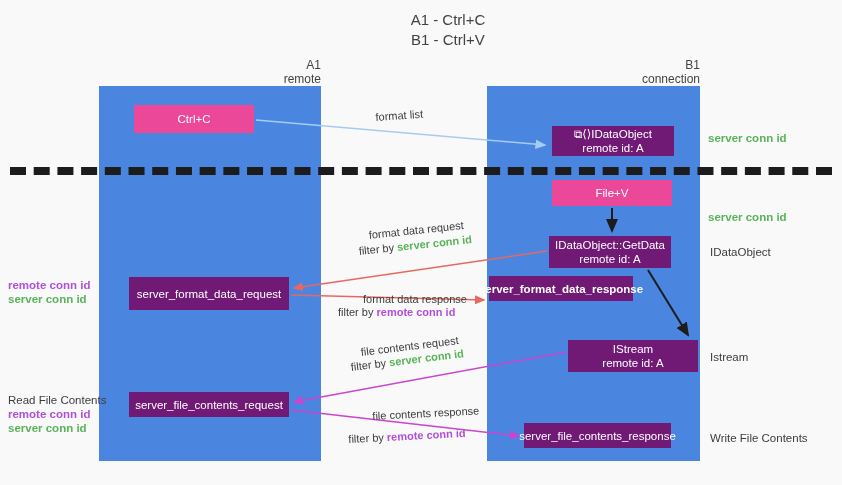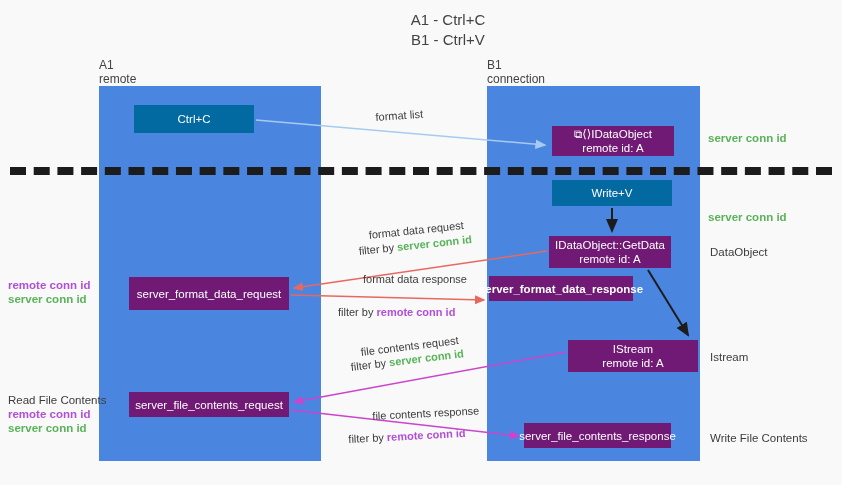--- a/index.html
+++ b/index.html
@@ -18,39 +18,39 @@
     position:absolute;left:0;top:10px;width:842px;
     text-align:center;font-size:15px;line-height:20px;color:#434343;padding-left:27px;
   }
 
   
   .lane{position:absolute;background:#4a86e0;}
   .lane-a{left:99px;top:86px;width:222px;height:375px;}
   .lane-b{left:487px;top:86px;width:213px;height:375px;}
 
   .lane-head{
-    position:absolute;text-align:left;font-size:12px;
+    position:absolute;text-align:right;font-size:12px;
     line-height:14px;color:#434343;
   }
   .lane-head-a{left:99px;top:58px;width:222px;}
   .lane-head-b{left:487px;top:58px;width:213px;}
 
   
   .divider{
     position:absolute;left:10px;top:167px;width:822px;height:0;
     border-top:8px dashed #1c1c1c;
   }
 
   
   .box{
     position:absolute;display:flex;align-items:center;justify-content:center;
     text-align:center;color:#ffffff;font-size:11.5px;line-height:14px;
     box-sizing:border-box;padding:2px 4px;
   }
-  .green{background:#0369a1;}
+  .green{background:#ec4899;}
   .orange{background:#701a75;}
 
   .b-ctrlc{left:134px;top:105px;width:120px;height:28px;}
   .b-idataobject{left:552px;top:126px;width:122px;height:30px;}
   .b-ctrlv{left:552px;top:180px;width:120px;height:26px;}
   .b-getdata{left:549px;top:236px;width:122px;height:32px;}
   .b-fmt-req{left:129px;top:277px;width:160px;height:33px;}
   .b-fmt-res{left:489px;top:276px;width:144px;height:25px;font-weight:bold;}
   .b-istream{left:568px;top:340px;width:130px;height:32px;}
   .b-file-req{left:129px;top:392px;width:160px;height:25px;}
@@ -77,21 +77,21 @@
     position:absolute;font-size:11px;line-height:14px;color:#3c3c3c;
     white-space:nowrap;transform-origin:left top;
   }
   .el-server{color:#59b359;font-weight:bold;}
   .el-remote{color:#b14fd8;font-weight:bold;}
 
   .l-formatlist{left:375px;top:110px;transform:rotate(-4deg);}
 
   .l-fmtreq1{left:368px;top:228px;transform:rotate(-6deg);}
   .l-fmtreq2{left:358px;top:244px;transform:rotate(-6deg);}
-  .l-fmtres1{left:363px;top:272px;transform:rotate(0deg);}
+  .l-fmtres1{left:363px;top:292px;transform:rotate(0deg);}
   .l-fmtres2{left:338px;top:305px;transform:rotate(0deg);}
 
   .l-filereq1{left:360px;top:345px;transform:rotate(-7deg);}
   .l-filereq2{left:350px;top:360px;transform:rotate(-7deg);}
   .l-fileres1{left:372px;top:409px;transform:rotate(-3deg);}
   .l-fileres2{left:348px;top:432px;transform:rotate(-3deg);}
 
   svg.arrows{position:absolute;left:0;top:0;width:842px;height:485px;pointer-events:none;}
 </style>
 </head>
@@ -151,21 +151,21 @@
 
   <div class="box green b-ctrlc">Ctrl+C</div>
 
   <div class="box orange b-idataobject">
     <div>
       <div>⧉⟨⟩IDataObject</div>
       <div>remote id: A</div>
     </div>
   </div>
 
-  <div class="box green b-ctrlv">Write+V</div>
+  <div class="box green b-ctrlv">File+V</div>
 
   <div class="box orange b-getdata">
     <div>
       <div>IDataObject::GetData</div>
       <div>remote id: A</div>
     </div>
   </div>
 
   <div class="box orange b-fmt-req">server_format_data_request</div>
   <div class="box orange b-fmt-res">server_format_data_response</div>
@@ -180,21 +180,21 @@
   <div class="box orange b-file-req">server_file_contents_request</div>
   <div class="box orange b-file-res">server_file_contents_response</div>
 
   <div class="side s-conn1">
     <span class="server">server conn id</span>
   </div>
   <div class="side s-conn2">
     <span class="server">server conn id</span>
   </div>
 
-  <div class="plain r-dataobject">DataObject</div>
+  <div class="plain r-dataobject">IDataObject</div>
   <div class="plain r-istream">Istream</div>
   <div class="plain r-writefc">Write File Contents</div>
 
   <div class="side s-left1">
     <div class="remote">remote conn id</div>
     <div class="server">server conn id</div>
   </div>
 
   <div class="side s-left2">
     <div class="plain" style="position:static;color:#3c3c3c;font-weight:normal;">Read File Contents</div>

